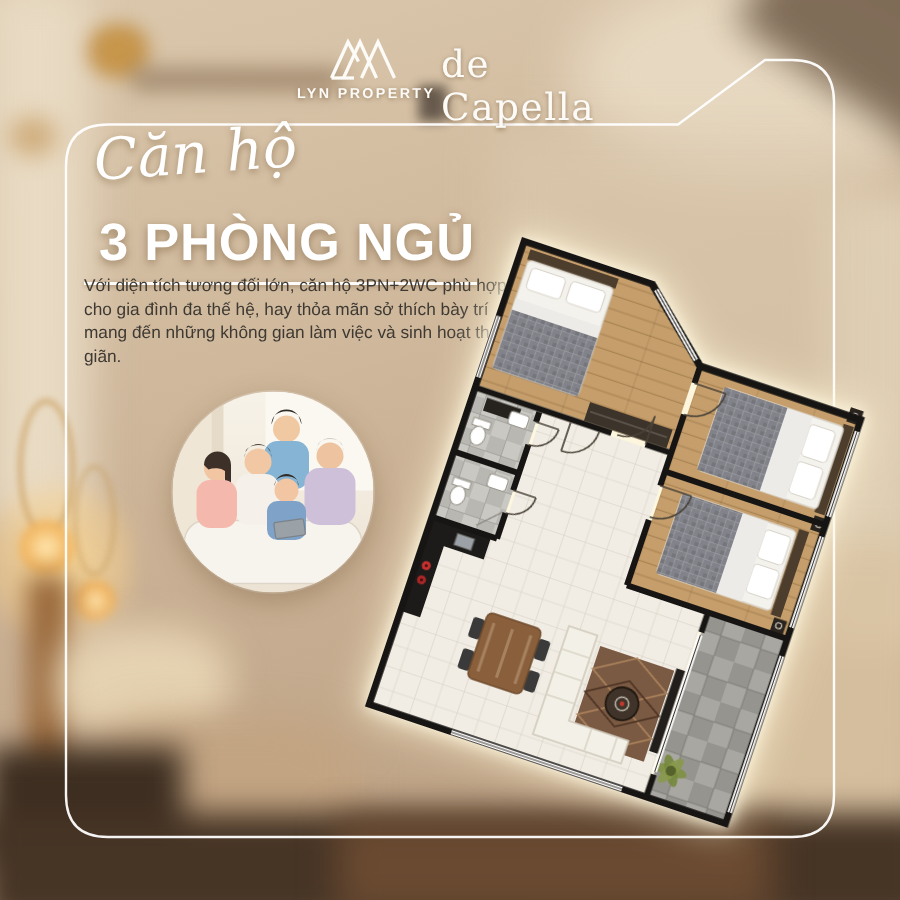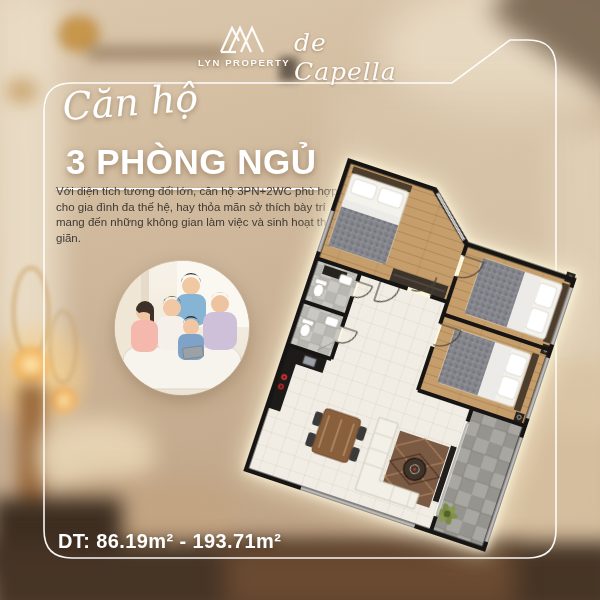--- a/index.html
+++ b/index.html
@@ -30,21 +30,21 @@
   .b-rightWall{left:468px;top:360px;width:150px;height:230px;background:#d9c3a2;filter:blur(13px);opacity:.85;}
   .b-midPale{left:330px;top:85px;width:250px;height:210px;background:#dccbb0;filter:blur(16px);opacity:.6;}
   
   .frame-svg{position:absolute;left:0;top:0;z-index:3;}
   
   .brand{position:absolute;left:198px;top:24px;width:90px;text-align:left;z-index:4;}
   .brand svg{display:block;margin:0 auto;}
   .brand-name{margin-top:3px;font-size:9.5px;letter-spacing:1.6px;color:#fdfbf7;font-weight:600;
               text-shadow:0 1px 3px rgba(90,60,30,.5);white-space:nowrap;}
   .project-name{position:absolute;left:294px;top:28px;width:120px;z-index:4;color:#fdfbf7;
-                font-family:"DejaVu Serif",serif;font-style:italic;font-size:25px;letter-spacing:1px;
+                font-family:"DejaVu Serif",serif;font-size:25px;letter-spacing:1px;
                 text-shadow:0 1px 3px rgba(90,60,30,.45);}
   
   .headline{position:absolute;left:56px;top:88px;z-index:4;color:#fff;}
   .hl-script{font-family:"DejaVu Serif",serif;font-style:italic;font-size:38px;line-height:1;
              transform:rotate(-4deg);transform-origin:left bottom;display:inline-block;margin-left:8px;
              text-shadow:0 2px 5px rgba(100,70,35,.45);}
   .hl-main{font-size:35px;font-weight:800;letter-spacing:.5px;line-height:1;margin-top:18px;margin-left:10px;
            text-shadow:0 2px 6px rgba(100,70,35,.5);white-space:nowrap;}
   .hl-rule{width:262px;height:2px;background:rgba(255,255,255,.95);margin-top:9px;box-shadow:0 1px 3px rgba(100,70,35,.4);}
   
@@ -108,21 +108,20 @@
   <div class="project-name">de Capella</div>
 
   <div class="headline">
     <div class="hl-script">Căn hộ</div>
     <div class="hl-main">3 PHÒNG NGỦ</div>
     <div class="hl-rule"></div>
   </div>
 
   <div class="desc">Với diện tích tương đối lớn, căn hộ 3PN+2WC phù hợp cho gia đình đa thế hệ, hay thỏa mãn sở thích bày trí mang đến những không gian làm việc và sinh hoạt thư giãn.</div>
 
-  <div class="area">DT: 86.19m² - 193.71m²</div>
 
   <div class="plan">
     <svg width="255" height="330" viewBox="0 0 255 330">
       <defs>
         <pattern id="woodP" width="40" height="9" patternUnits="userSpaceOnUse">
           <rect width="40" height="9" fill="#c59e6b"></rect>
           <line x1="0" y1="8.6" x2="40" y2="8.6" stroke="rgba(96,60,20,.28)" stroke-width=".8"></line>
           <line x1="22" y1="0" x2="22" y2="9" stroke="rgba(96,60,20,.18)" stroke-width=".7"></line>
         </pattern>
         <pattern id="tileP" width="15" height="15" patternUnits="userSpaceOnUse">

